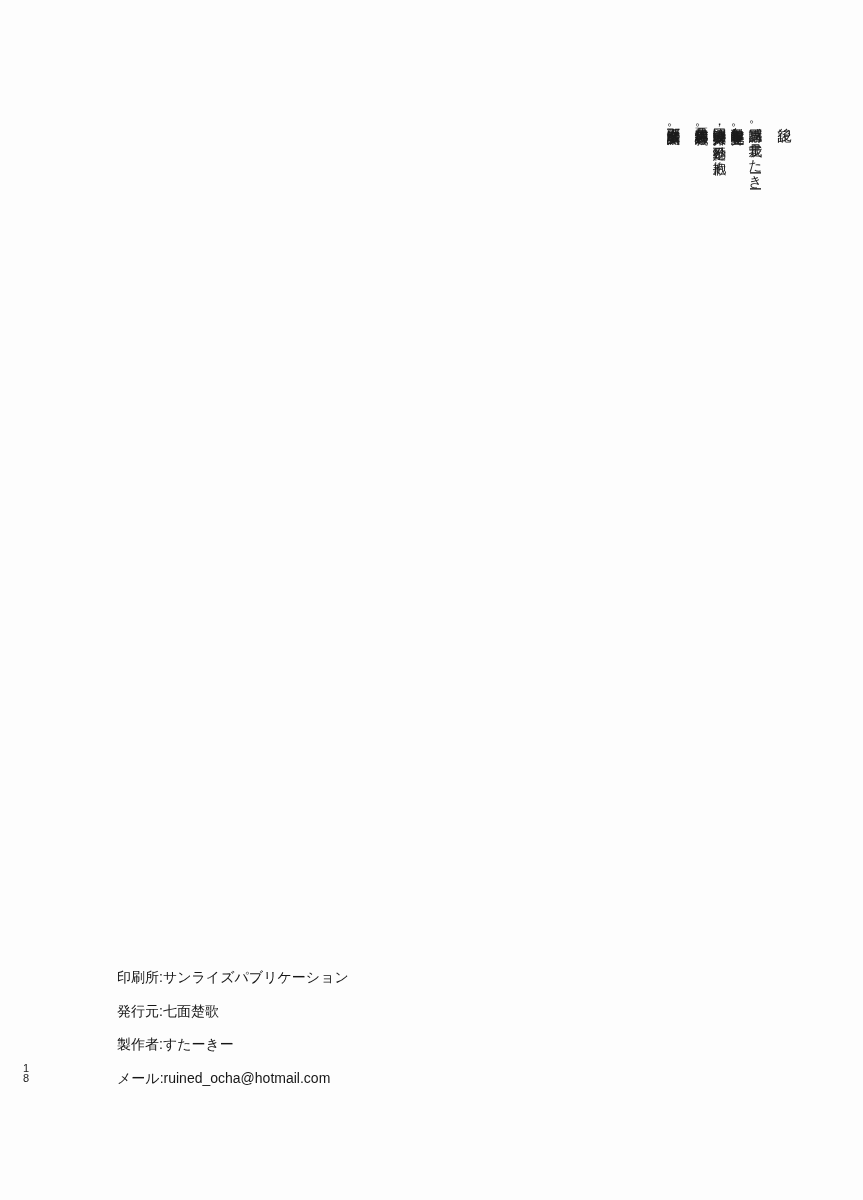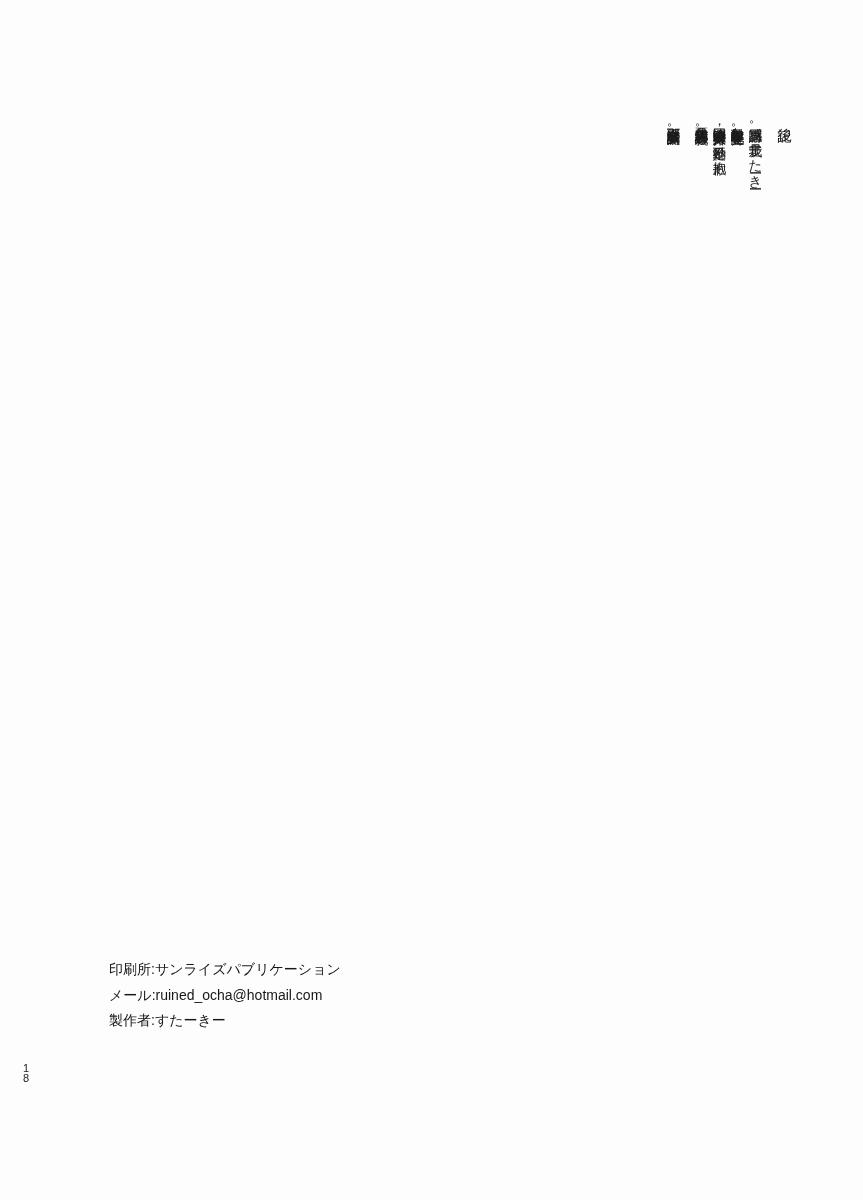--- a/index.html
+++ b/index.html
@@ -47,21 +47,21 @@
   
   .colophon {
     position: absolute;
     left: 101px;
     top: 953px;
     font-size: 14px;
     line-height: 17.5px;
     color: #161616;
   }
   .colophon p {
-    margin: 8px;
+    margin: 16px;
     white-space: nowrap;
   }
   
   .page-number {
     position: absolute;
     left: 19px;
     top: 1063px;
     width: 14px;
     font-size: 11px;
     line-height: 10px;
@@ -81,22 +81,23 @@
     <h2 class="afterword-title">後記</h2>
     <p class="vline">感謝購買。我是すたーきー</p>
     <p class="vline">對象年齡在逐年上升呢。</p>
     <p class="vline">這回時間沒太安排好，幹勁不足，抱歉。</p>
     <p class="vline">要是你讀得開心就好了。</p>
     <p class="vline vline-last">那麼下次還請多多關照。</p>
   </section>
 
   <section class="colophon">
     <p>印刷所:サンライズパブリケーション</p>
+    <p>発行元:七面楚歌</p>
+    <p>製作者:すたーきー</p>
     <p>メール:ruined_ocha@hotmail.com</p>
-    <p>製作者:すたーきー</p>
   </section>
 
   <div class="page-number">
     <span>1</span>
     <span>8</span>
   </div>
 
 </div>
 
 </body></html>

